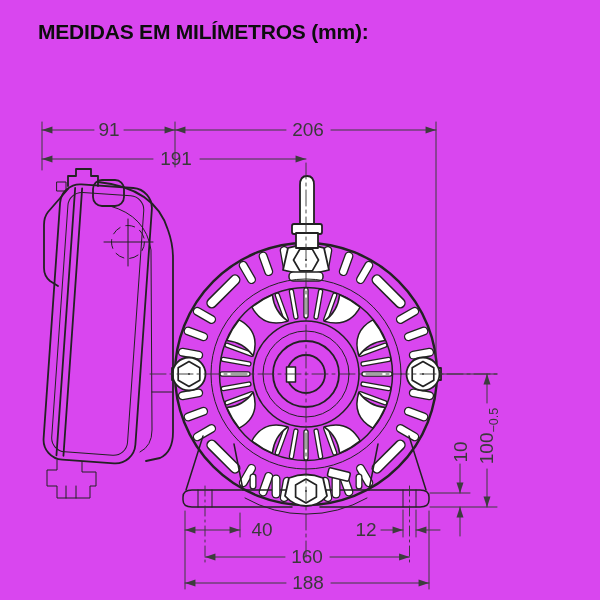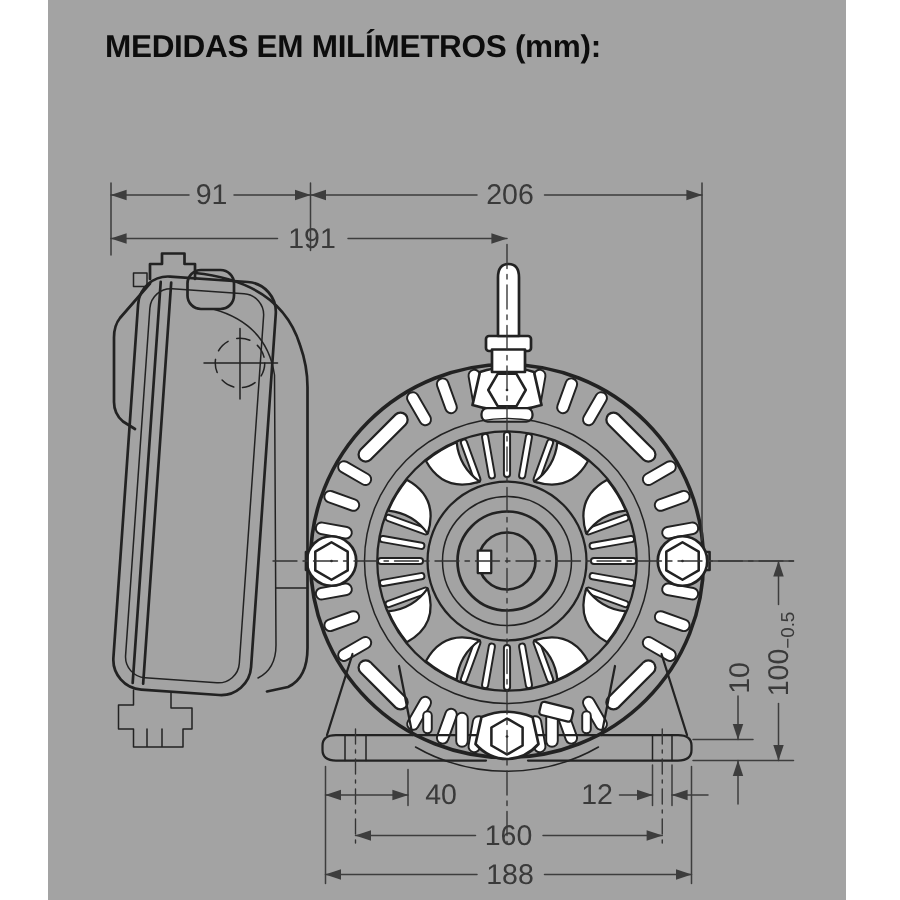--- a/index.html
+++ b/index.html
@@ -1,17 +1,17 @@
 <!DOCTYPE html>
 <html><head>
 <meta charset="utf-8">
 <style>
   html,body{margin:0;padding:0;background:#fff;}
-  .page{position:relative;width:532px;height:600px;background:#a3a3a3;overflow:hidden;
-        font-family:"Liberation Sans",sans-serif;margin-left:32px;}
+  .page{position:relative;width:600px;height:600px;background:#d946ef;overflow:hidden;
+        font-family:"Liberation Sans",sans-serif;}
   .title{position:absolute;left:38px;top:20px;font-size:21px;font-weight:bold;color:#0d0d0d;
          letter-spacing:-0.2px;white-space:nowrap;}
   svg *{fill:none;stroke:#222;stroke-width:1.5;stroke-linejoin:round;stroke-linecap:round;}
   svg .wf{fill:#fff;}
   svg .thick{stroke-width:2.4;}
   svg .med{stroke-width:1.8;}
   svg .thin{stroke-width:1;}
   svg .cl{stroke:#333;stroke-width:0.9;}
   svg .dim{stroke:#3d3d3d;stroke-width:1;}
   svg text,svg tspan{fill:#3a3a3a;stroke:none;font-family:"Liberation Sans",sans-serif;

